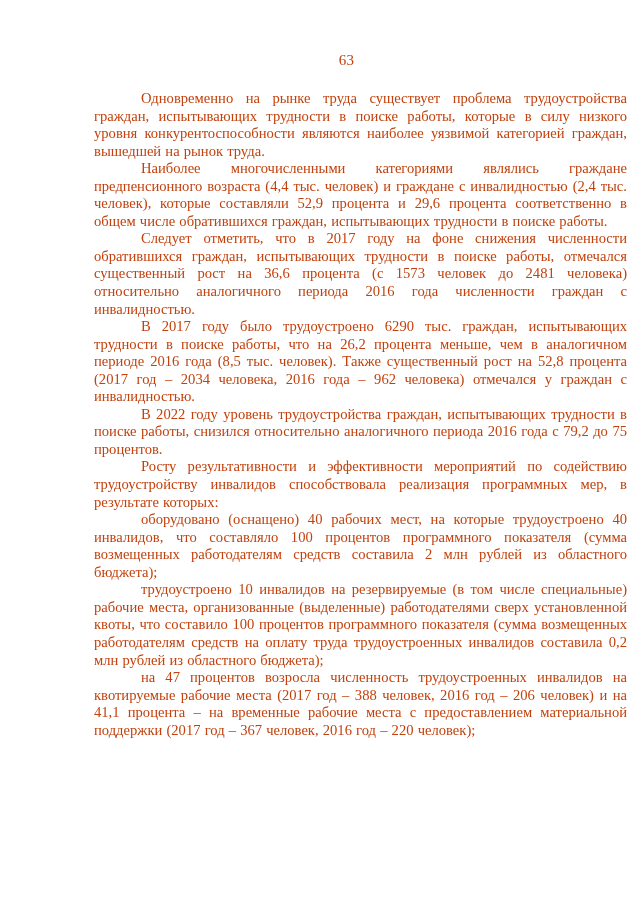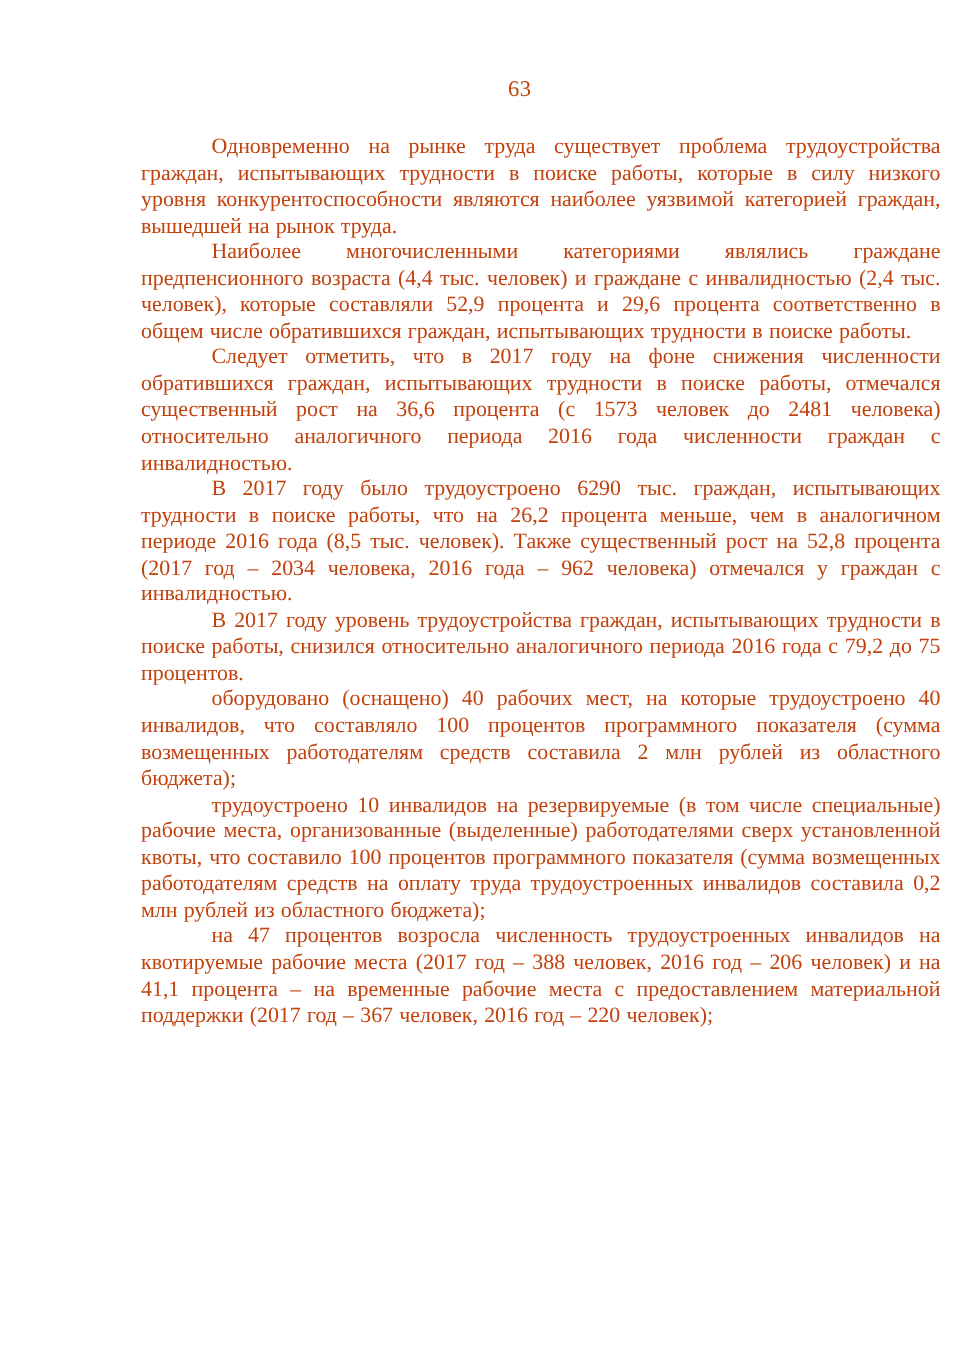--- a/index.html
+++ b/index.html
@@ -47,18 +47,19 @@
 <body>
 
 <div class="page">
   <div class="page-number">63</div>
 
   <div class="content">
     <p>Одновременно на рынке труда существует проблема трудоустройства граждан, испытывающих трудности в поиске работы, которые в силу низкого уровня конкурентоспособности являются наиболее уязвимой категорией граждан, вышедшей на рынок труда.</p>
     <p>Наиболее многочисленными категориями являлись граждане предпенсионного возраста (4,4 тыс. человек) и граждане с инвалидностью (2,4 тыс. человек), которые составляли 52,9 процента и 29,6 процента соответственно в общем числе обратившихся граждан, испытывающих трудности в поиске работы.</p>
     <p>Следует отметить, что в 2017 году на фоне снижения численности обратившихся граждан, испытывающих трудности в поиске работы, отмечался существенный рост на 36,6 процента (с 1573 человек до 2481 человека) относительно аналогичного периода 2016 года численности граждан с инвалидностью.</p>
     <p>В 2017 году было трудоустроено 6290 тыс. граждан, испытывающих трудности в поиске работы, что на 26,2 процента меньше, чем в аналогичном периоде 2016 года (8,5 тыс. человек). Также существенный рост на 52,8 процента (2017 год – 2034 человека, 2016 года – 962 человека) отмечался у граждан с инвалидностью.</p>
-    <p>В 2017 году уровень трудоустройства граждан, испытывающих трудности в поиске работы, снизился относительно аналогичного периода 2016 года с 79,2 до 75 процентов.</p>
+    <p>В 2022 году уровень трудоустройства граждан, испытывающих трудности в поиске работы, снизился относительно аналогичного периода 2016 года с 79,2 до 75 процентов.</p>
+    <p>Росту результативности и эффективности мероприятий по содействию трудоустройству инвалидов способствовала реализация программных мер, в результате которых:</p>
     <p>оборудовано (оснащено) 40 рабочих мест, на которые трудоустроено 40 инвалидов, что составляло 100 процентов программного показателя (сумма возмещенных работодателям средств составила 2 млн рублей из областного бюджета);</p>
     <p>трудоустроено 10 инвалидов на резервируемые (в том числе специальные) рабочие места, организованные (выделенные) работодателями сверх установленной квоты, что составило 100 процентов программного показателя (сумма возмещенных работодателям средств на оплату труда трудоустроенных инвалидов составила 0,2 млн рублей из областного бюджета);</p>
     <p>на 47 процентов возросла численность трудоустроенных инвалидов на квотируемые рабочие места (2017 год – 388 человек, 2016 год – 206 человек) и на 41,1 процента – на временные рабочие места с предоставлением материальной поддержки (2017 год – 367 человек, 2016 год – 220 человек);</p>
   </div>
 </div>
 
 </body></html>

